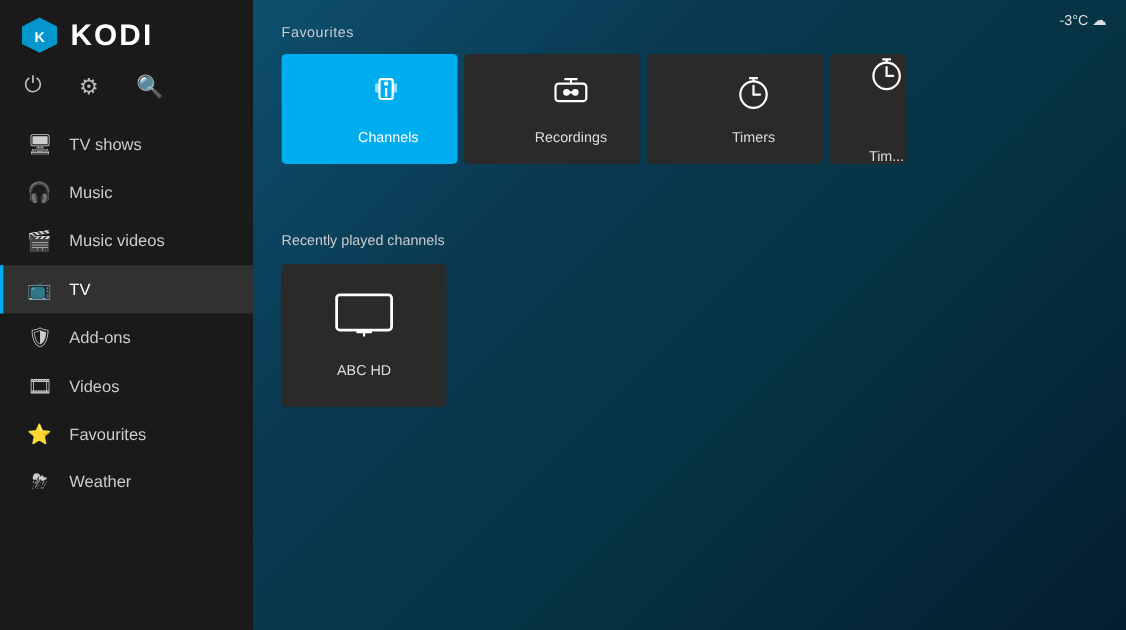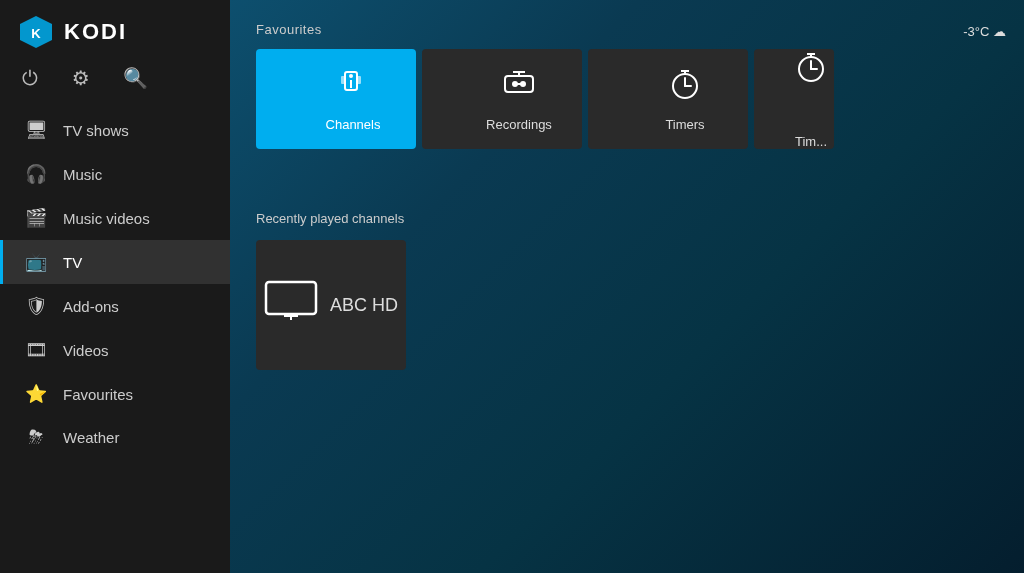--- a/index.html
+++ b/index.html
@@ -30,21 +30,21 @@
       gap: 10px;
     }
 
     #kodi-logo {
       width: 36px;
       height: 36px;
     }
 
     #kodi-title {
       color: #fff;
-      font-size: 22px;
+      font-size: 27px;
       font-weight: 700;
       letter-spacing: 2px;
     }
 
     #top-icons {
       display: flex;
       align-items: center;
       padding: 6px 22px 14px 22px;
       gap: 34px;
     }
@@ -107,21 +107,21 @@
 
     #clock {
       font-size: 32px;
       font-weight: 300;
       line-height: 1.1;
     }
 
     #weather-info {
       font-size: 13px;
       color: #ddd;
-      margin-top: 14px;
+      margin-top: 1px;
     }
 
     #categories-label {
       color: #ccc;
       font-size: 13px;
       margin-bottom: 12px;
       letter-spacing: 0.5px;
     }
 
     #category-tiles {
@@ -150,21 +150,21 @@
     .cat-tile.active {
       background: #00aeef;
       color: #fff;
     }
 
     .cat-icon {
       font-size: 28px;
     }
 
     .cat-tile-last {
-      width: 80px;
+      width: 70px;
       overflow: hidden;
       gap: 42px;
     }
 
     #recent-label {
       color: #ccc;
       font-size: 13px;
       margin-bottom: 14px;
       margin-top: 40px;
     }
@@ -173,27 +173,27 @@
       display: flex;
       gap: 12px;
     }
 
     .recent-tile {
       width: 150px;
       height: 130px;
       background: #2a2a2a;
       border-radius: 4px;
       display: flex;
-      flex-direction: row;
+      flex-direction: column;
       align-items: center;
       justify-content: center;
       gap: 12px;
       cursor: pointer;
       color: #ddd;
-      font-size: 18px;
+      font-size: 13px;
     }
 
     .tv-icon {
       font-size: 36px;
       color: #fff;
     }
   </style>
 </head>
 <body>
 

